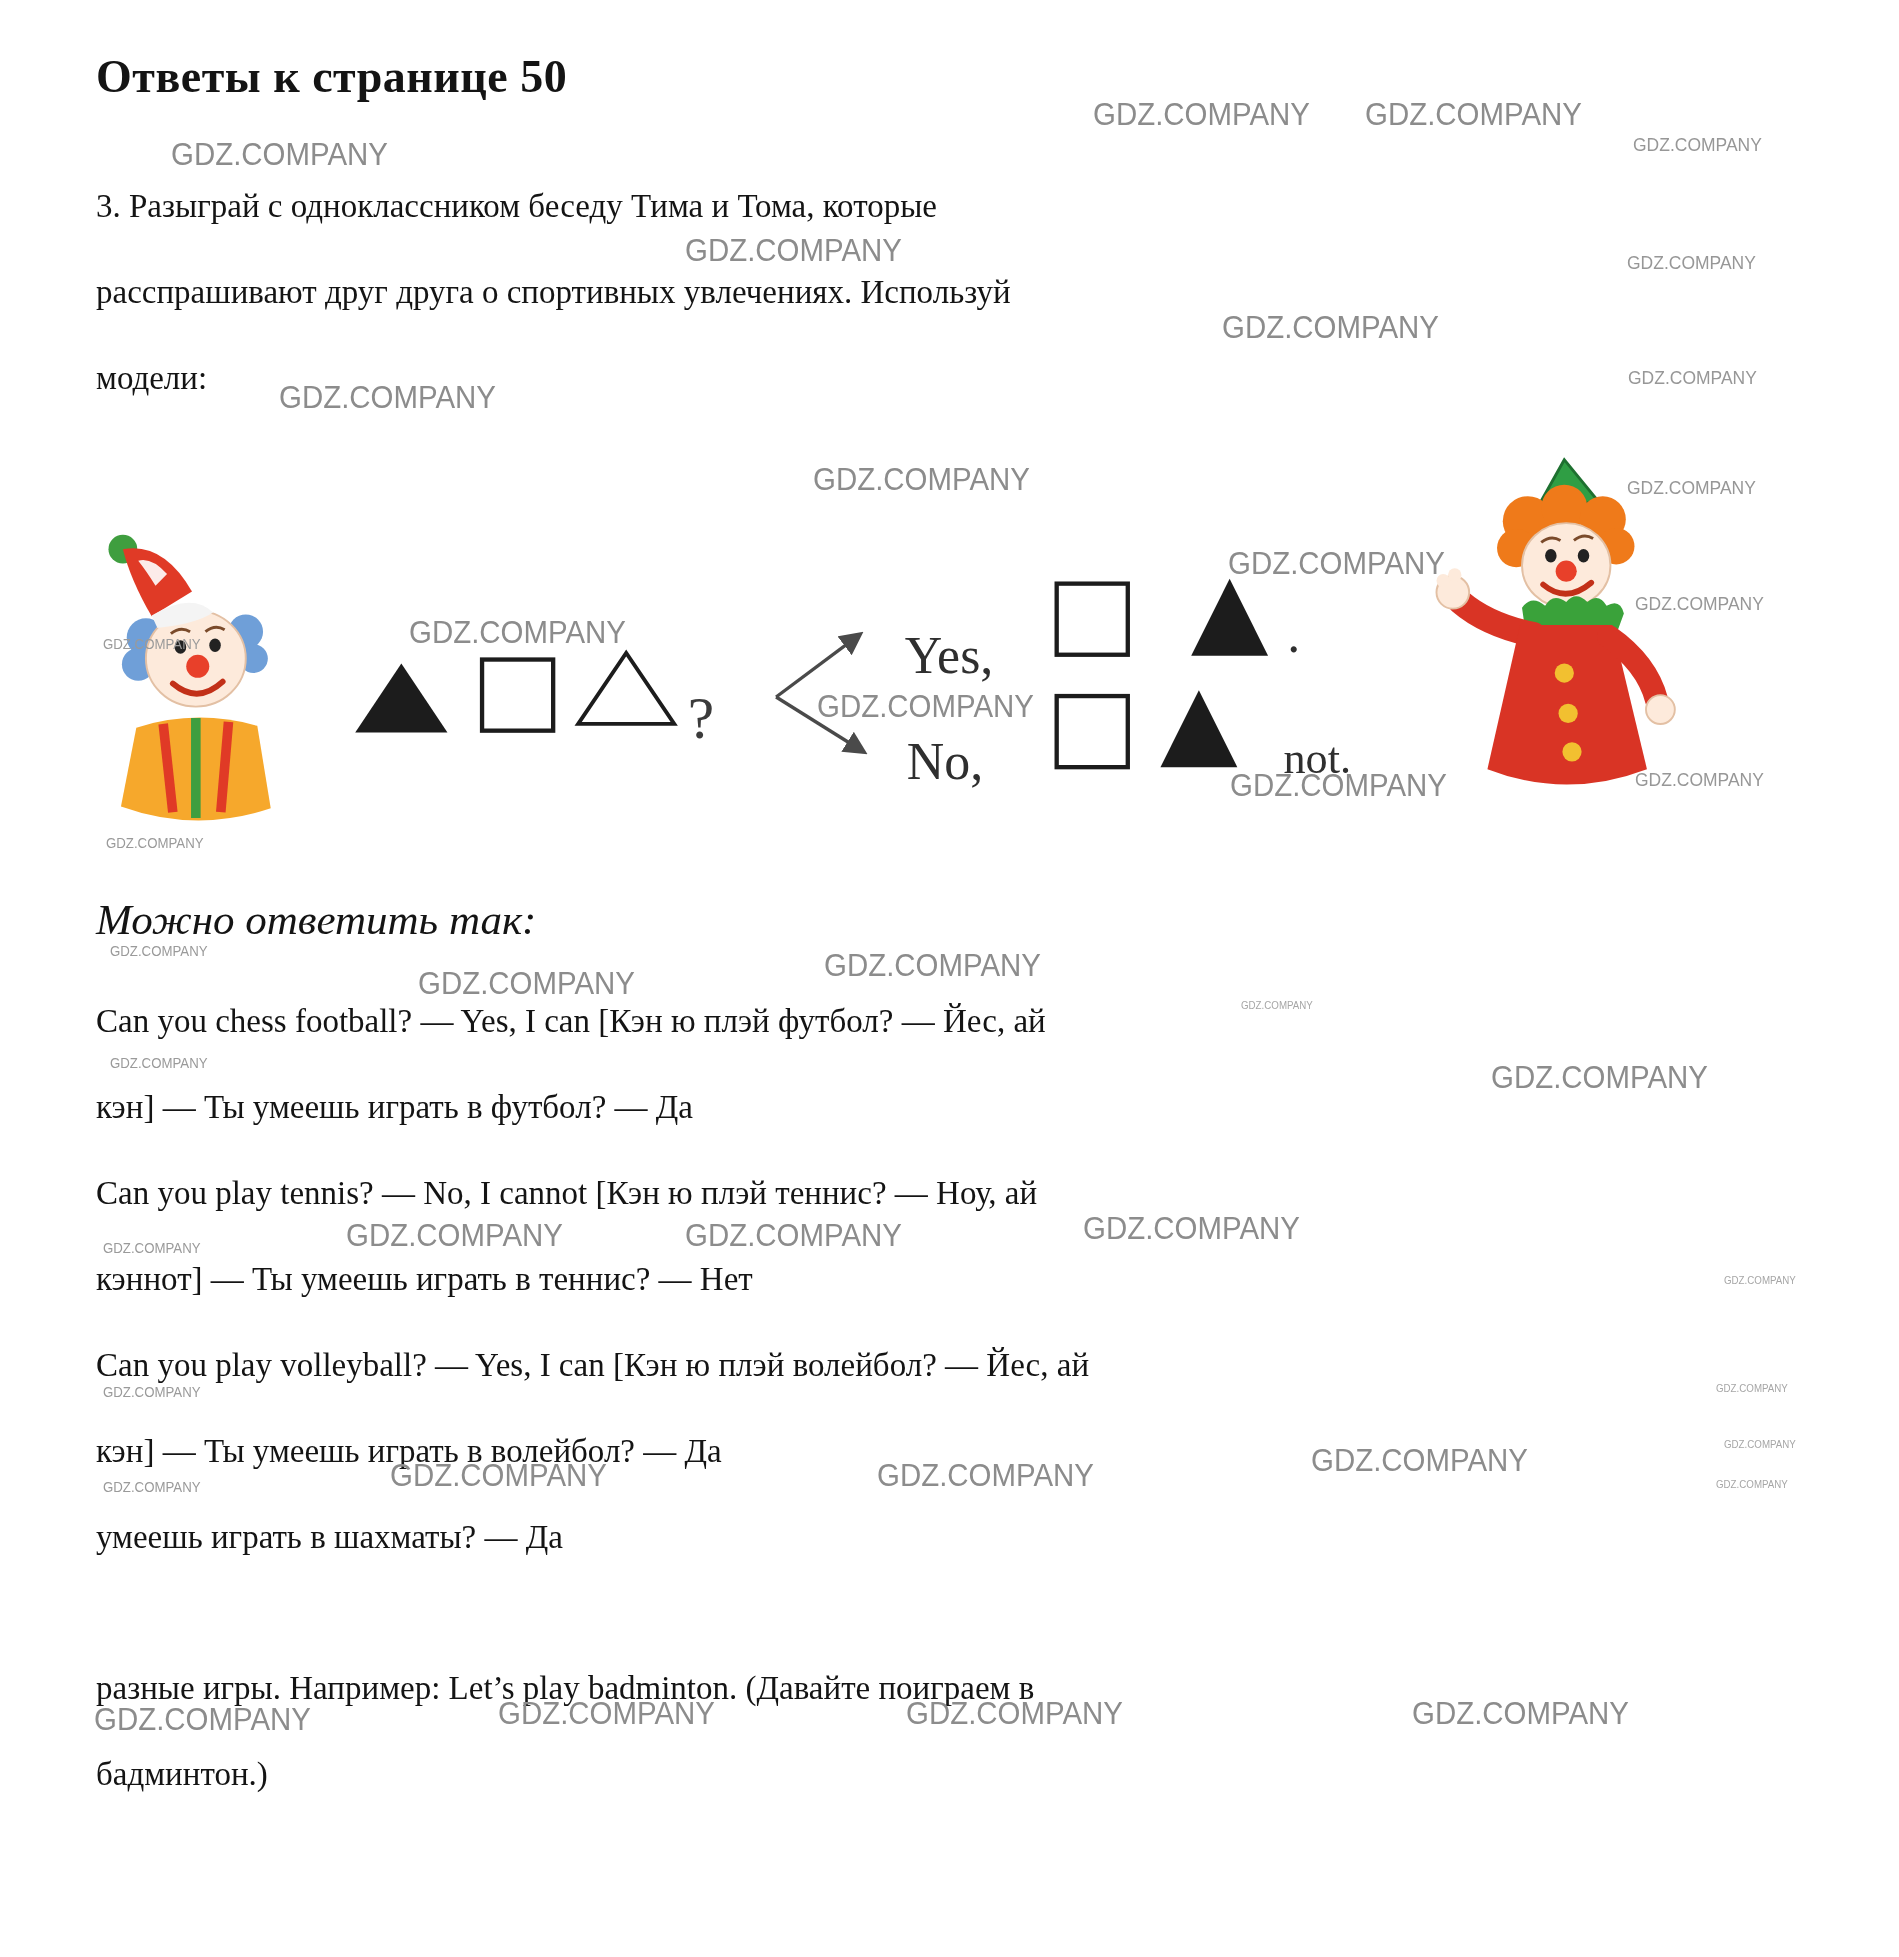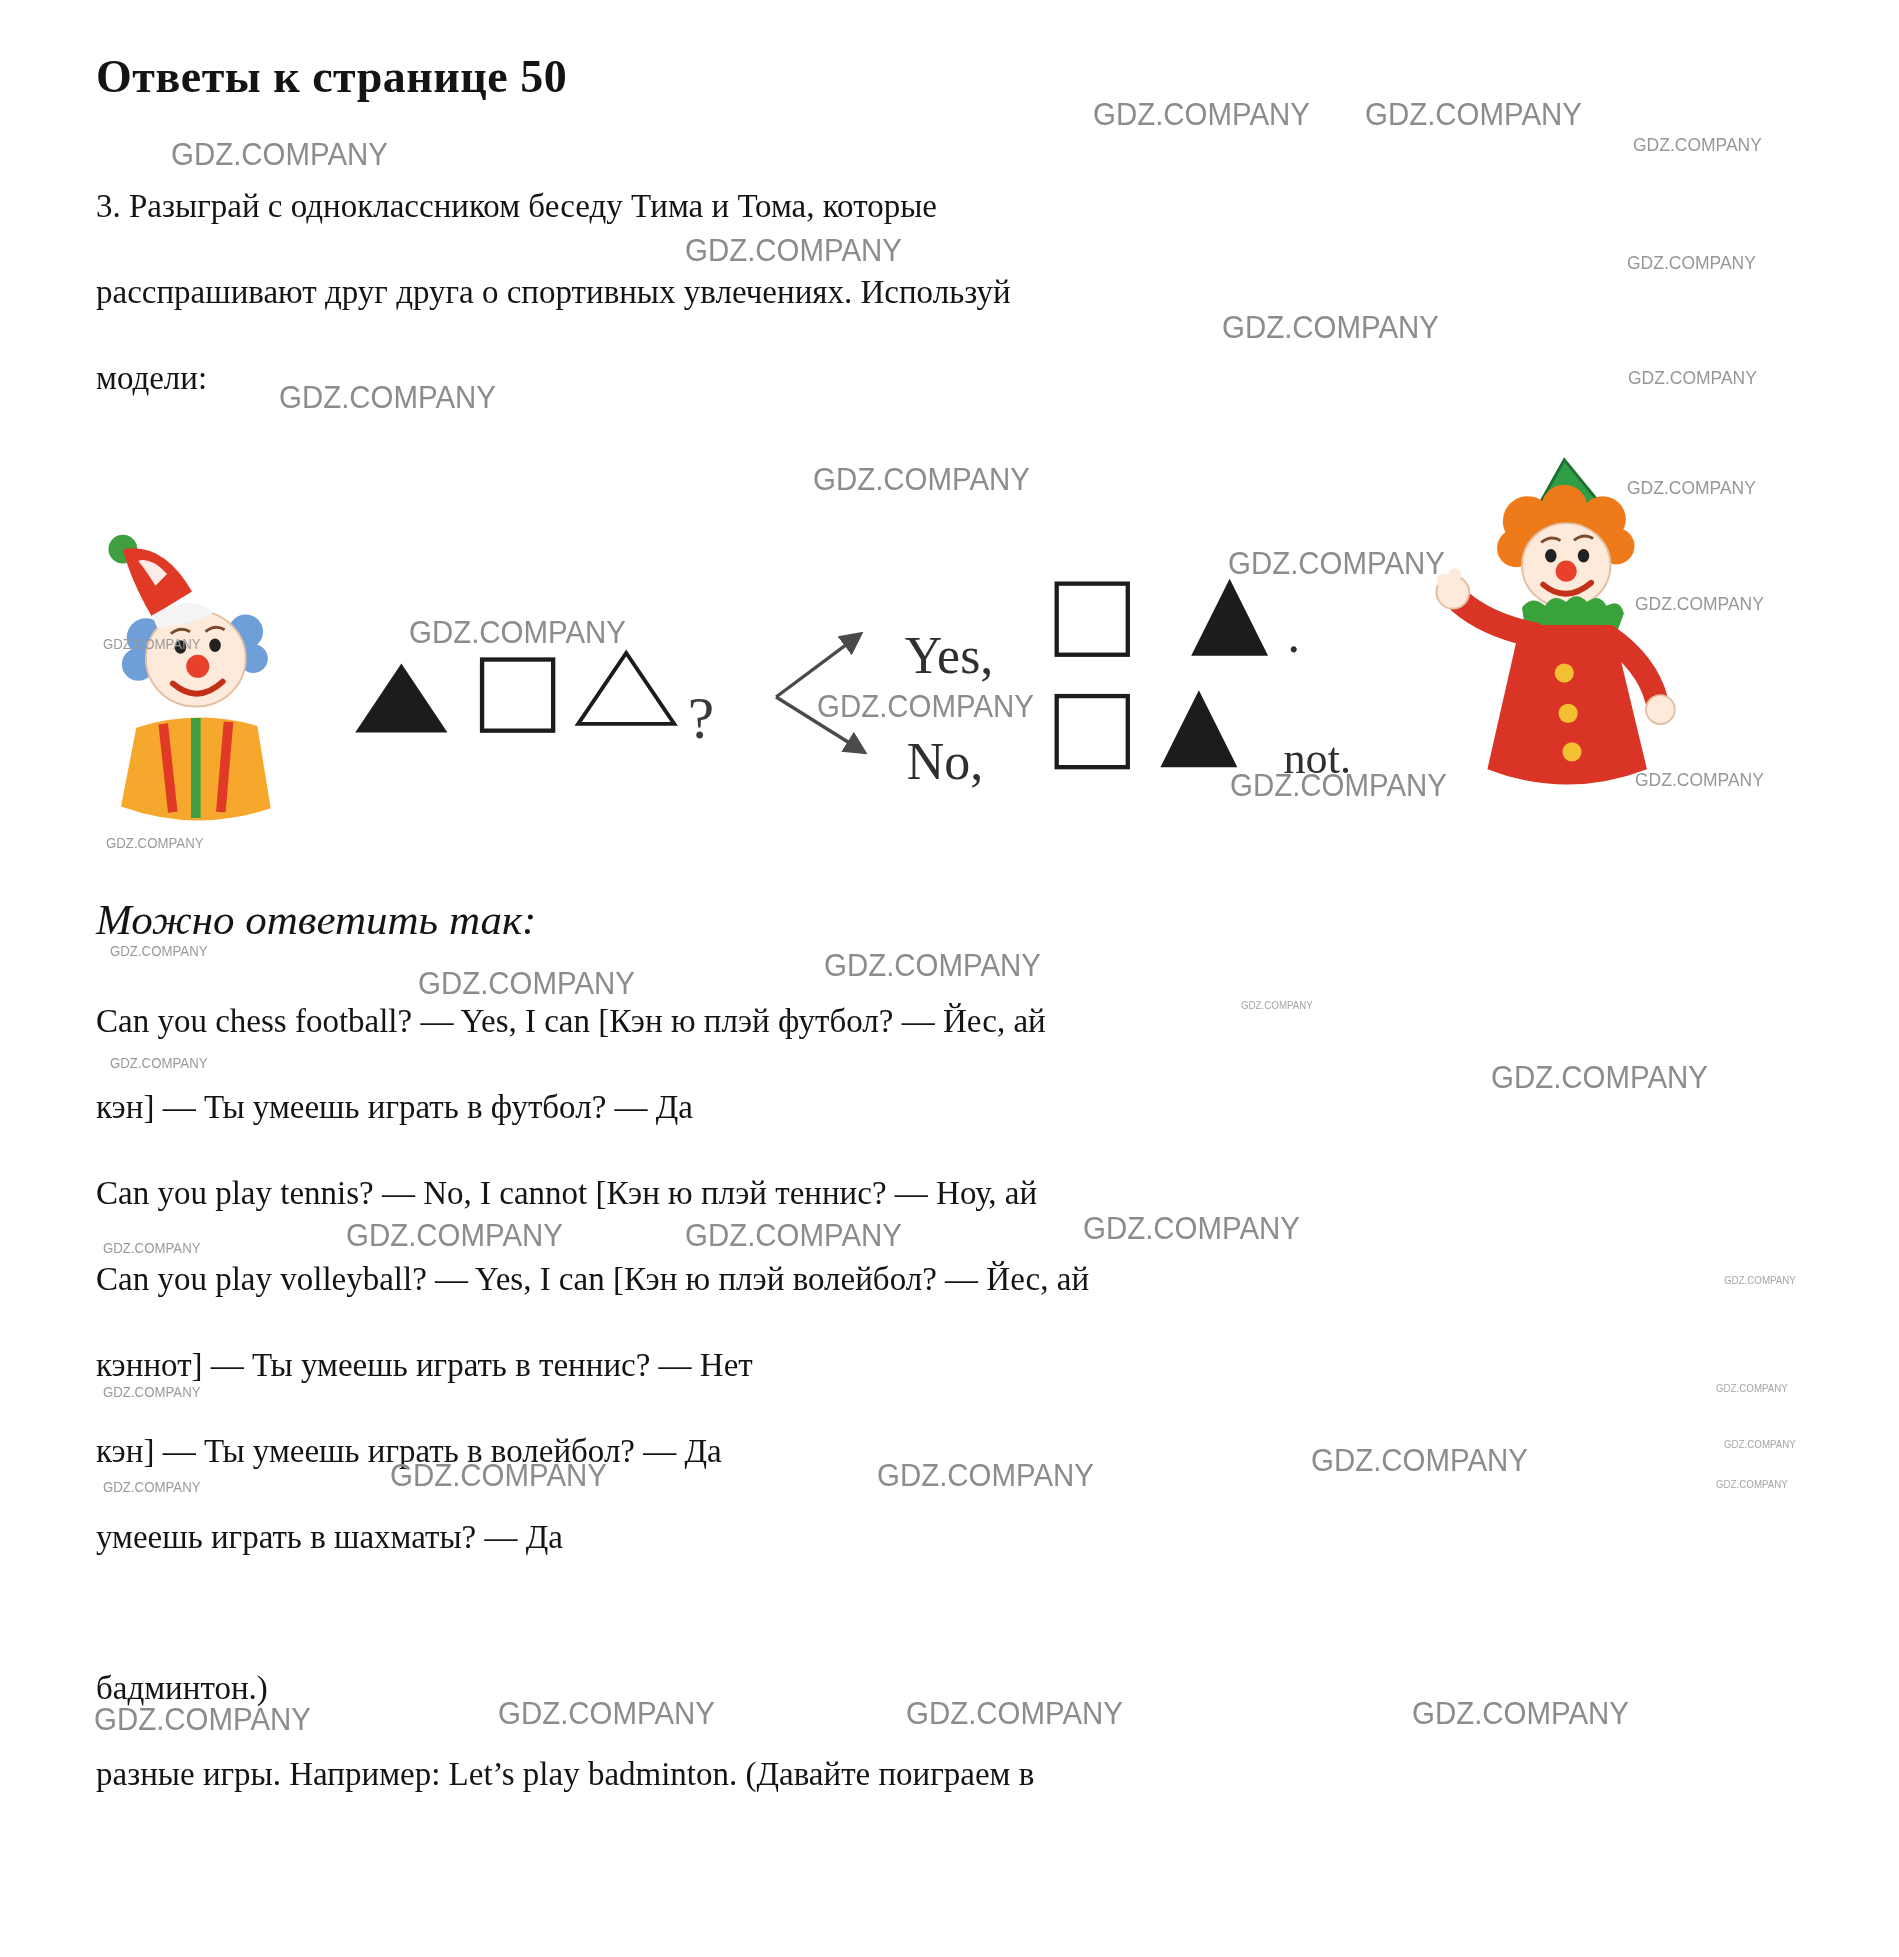--- a/index.html
+++ b/index.html
@@ -138,29 +138,29 @@
       <circle cx="158" cy="312" r="10" fill="#f2c030"></circle>
     </svg>
   </div>
 
   <div class="intro">Можно ответить так:</div>
 
   <div class="block answers">
     <div class="line">Can you chess football? — Yes, I can [Кэн ю плэй футбол? — Йес, ай</div>
     <div class="line">кэн] — Ты умеешь играть в футбол? — Да</div>
     <div class="line">Can you play tennis? — No, I cannot [Кэн ю плэй теннис? — Ноу, ай</div>
+    <div class="line">кэннот] — Ты умеешь играть в теннис? — Нет</div>
     <div class="line">Can you play volleyball? — Yes, I can [Кэн ю плэй волейбол? — Йес, ай</div>
-    <div class="line">кэннот] — Ты умеешь играть в теннис? — Нет</div>
     <div class="line">кэн] — Ты умеешь играть в волейбол? — Да</div>
     <div class="line">умеешь играть в шахматы? — Да</div>
   </div>
 
   <div class="block task4">
+    <div class="line">разные игры. Например: Let’s play badminton. (Давайте поиграем в</div>
     <div class="line">бадминтон.)</div>
-    <div class="line">разные игры. Например: Let’s play badminton. (Давайте поиграем в</div>
   </div>
 
   <span class="wm wm-md" style="left:1093px;top:96px">GDZ.COMPANY</span>
   <span class="wm wm-md" style="left:1365px;top:96px">GDZ.COMPANY</span>
   <span class="wm wm-sm" style="left:1633px;top:134px">GDZ.COMPANY</span>
   <span class="wm wm-md" style="left:171px;top:136px">GDZ.COMPANY</span>
   <span class="wm wm-md" style="left:685px;top:232px">GDZ.COMPANY</span>
   <span class="wm wm-sm" style="left:1627px;top:252px">GDZ.COMPANY</span>
   <span class="wm wm-md" style="left:1222px;top:309px">GDZ.COMPANY</span>
   <span class="wm wm-sm" style="left:1628px;top:367px">GDZ.COMPANY</span>

